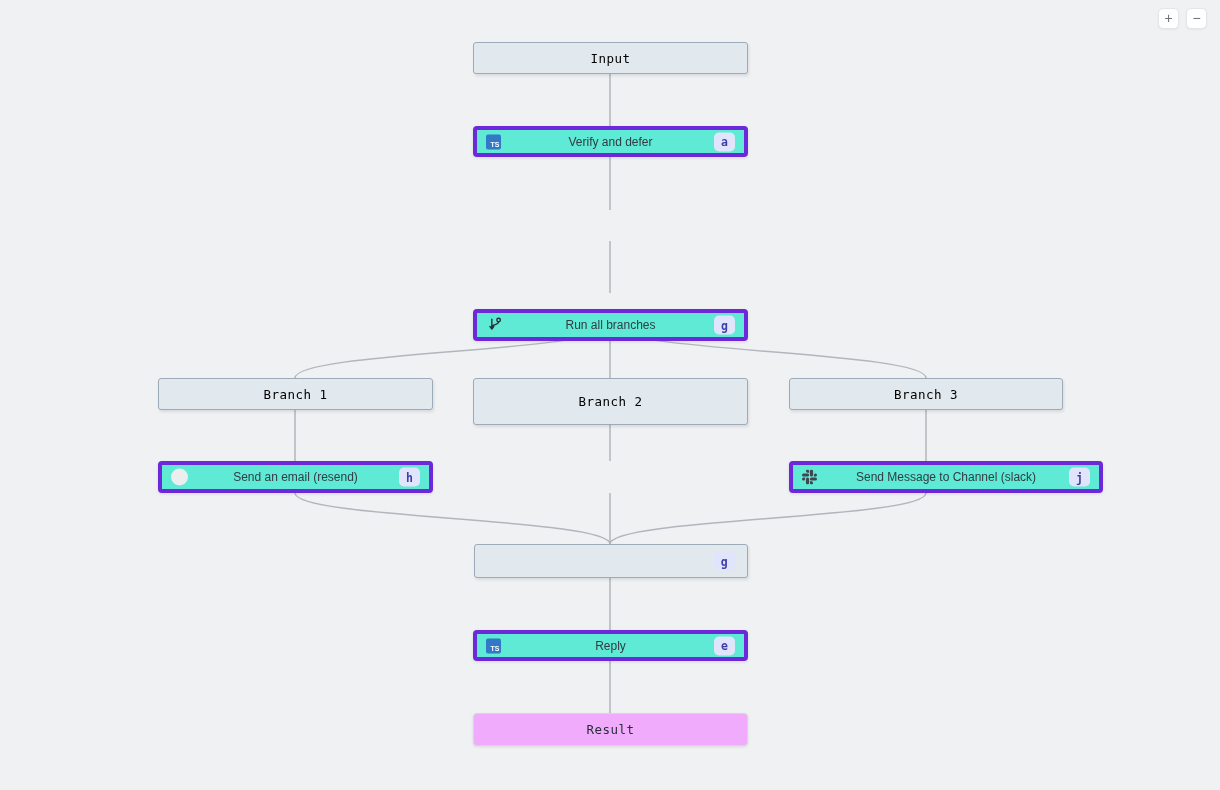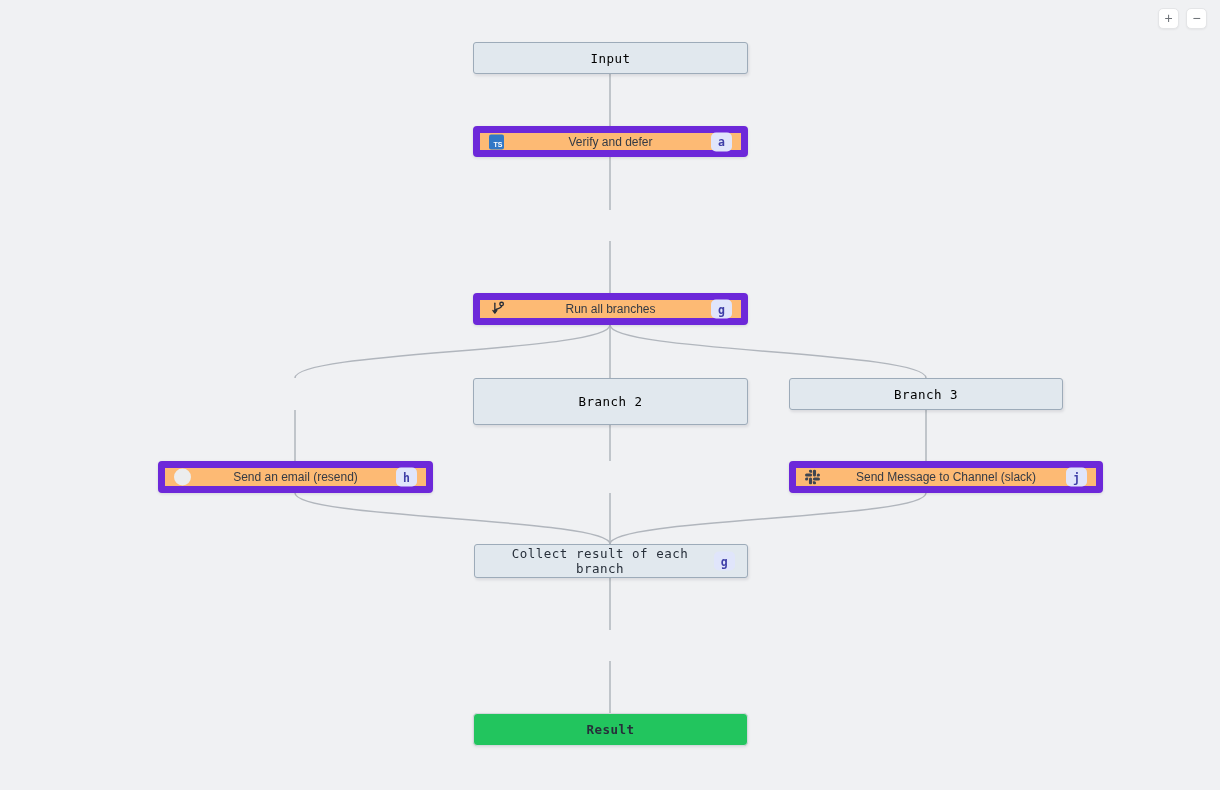--- a/index.html
+++ b/index.html
@@ -21,22 +21,22 @@
     border: 1px solid #9dabb9;
     border-radius: 3px;
     box-shadow: 1px 2px 3px rgba(16,24,40,.10);
     font-family: "DejaVu Sans Mono", "Liberation Mono", monospace;
     font-size: 12.5px;
     letter-spacing: 0.5px;
     color: #000000;
   }
 
   .task-node {
-    background: #fdba74;
-    border: 7px solid #6d28d9;
+    background: #5eead4;
+    border: 4px solid #6d28d9;
     border-radius: 4px;
     box-shadow: 0 1px 3px rgba(16,24,40,.12);
     font-size: 12px;
     color: #333a45;
   }
   .task-node .label { position: absolute; left: 0; right: 0; text-align: center; }
   .task-node .node-icon {
     position: absolute; left: 9px; top: 50%; transform: translateY(-50%);
     display: flex; align-items: center; justify-content: center;
   }
@@ -58,29 +58,28 @@
     box-shadow: 1px 2px 3px rgba(16,24,40,.10);
     font-family: "DejaVu Sans Mono", "Liberation Mono", monospace;
     font-size: 12.5px;
     letter-spacing: 0.5px;
     color: #272f3a;
   }
   .collect-node .badge { right: 12px; }
   .collect-node .label { position: absolute; left: 22px; right: 44px; text-align: center; }
 
   .result-node {
-    background: #22c55e;
+    background: #f0abfc;
     border: 1px solid #d4d8dd;
     border-radius: 4px;
     box-shadow: 0 1px 3px rgba(16,24,40,.10);
     font-family: "DejaVu Sans Mono", "Liberation Mono", monospace;
     font-size: 12.5px;
     letter-spacing: 0.5px;
     color: #272f3a;
-    font-weight: bold;
   }
 
   .ts-icon {
     width: 15px; height: 15px;
     background: #3178c6;
     border-radius: 2px;
     display: flex; align-items: flex-end; justify-content: flex-end;
     padding: 1.5px;
   }
   .ts-icon span {
@@ -138,33 +137,36 @@
     <span class="node-icon">
       <span class="ts-icon">
           <span>TS</span>
         </span>
     </span>
     <span class="label">Verify and defer</span>
     <span class="badge">a</span>
   </div>
 
 
-  <div class="node task-node" style="left:473px; top:293px; width:275px; height:32px;">
+  <div class="node task-node" style="left:473px; top:309px; width:275px; height:32px;">
     <span class="node-icon">
       <svg width="18" height="18" viewBox="0 0 20 20" fill="none" stroke="#262c36" stroke-width="1.5" stroke-linecap="round" stroke-linejoin="round">
         <circle cx="14" cy="4.5" r="2"></circle>
         <path d="M14 6.5 C 14 10.5 6.5 8.5 6.5 12.5"></path>
         <path d="M6.5 3.5 V 13.5"></path>
         <path d="M4.3 11.6 L6.5 14.6 L8.7 11.6"></path>
       </svg>
     </span>
     <span class="label">Run all branches</span>
     <span class="badge">g</span>
   </div>
 
+  <div class="node header-node" style="left:158px; top:378px; width:275px; height:32px;">
+    <span>Branch 1</span>
+  </div>
   <div class="node header-node" style="left:473px; top:378px; width:275px; height:47px;">
     <span>Branch 2</span>
   </div>
   <div class="node header-node" style="left:789px; top:378px; width:274px; height:32px;">
     <span>Branch 3</span>
   </div>
 
   <div class="node task-node" style="left:158px; top:461px; width:275px; height:32px;padding-left:29px;">
     <span class="node-icon">
       <span class="faded-circle-icon"></span>
@@ -178,24 +180,32 @@
     <span class="node-icon">
       <svg width="15" height="15" viewBox="0 0 24 24" fill="#3f4650">
         <path d="M5.042 15.165a2.528 2.528 0 0 1-2.52 2.523A2.528 2.528 0 0 1 0 15.165a2.527 2.527 0 0 1 2.522-2.52h2.52v2.52zM6.313 15.165a2.527 2.527 0 0 1 2.521-2.52 2.527 2.527 0 0 1 2.521 2.52v6.313A2.528 2.528 0 0 1 8.834 24a2.528 2.528 0 0 1-2.521-2.522v-6.313zM8.834 5.042a2.528 2.528 0 0 1-2.521-2.52A2.528 2.528 0 0 1 8.834 0a2.528 2.528 0 0 1 2.521 2.522v2.52H8.834zM8.834 6.313a2.528 2.528 0 0 1 2.521 2.521 2.528 2.528 0 0 1-2.521 2.521H2.522A2.528 2.528 0 0 1 0 8.834a2.528 2.528 0 0 1 2.522-2.521h6.312zM18.956 8.834a2.528 2.528 0 0 1 2.522-2.521A2.528 2.528 0 0 1 24 8.834a2.528 2.528 0 0 1-2.522 2.521h-2.522V8.834zM17.688 8.834a2.528 2.528 0 0 1-2.523 2.521 2.527 2.527 0 0 1-2.52-2.521V2.522A2.527 2.527 0 0 1 15.165 0a2.528 2.528 0 0 1 2.523 2.522v6.312zM15.165 18.956a2.528 2.528 0 0 1 2.523 2.522A2.528 2.528 0 0 1 15.165 24a2.527 2.527 0 0 1-2.52-2.522v-2.522h2.52zM15.165 17.688a2.527 2.527 0 0 1-2.52-2.523 2.526 2.526 0 0 1 2.52-2.52h6.313A2.527 2.527 0 0 1 24 15.165a2.528 2.528 0 0 1-2.522 2.523h-6.313z"></path>
       </svg>
     </span>
     <span class="label">Send Message to Channel (slack)</span>
     <span class="badge">j</span>
   </div>
 
   <div class="node collect-node" style="left:474px; top:544px; width:274px; height:34px;">
-    <span class="label">Collect result of each branch</span>
     <span class="badge">g</span>
   </div>
 
+  <div class="node task-node" style="left:473px; top:630px; width:275px; height:31px;">
+    <span class="node-icon">
+      <span class="ts-icon">
+          <span>TS</span>
+        </span>
+    </span>
+    <span class="label">Reply</span>
+    <span class="badge">e</span>
+  </div>
 
   <div class="node result-node" style="left:473px; top:713px; width:275px; height:33px;">
     <span>Result</span>
   </div>
 
   <div class="zoom-controls">
     <div class="zoom-btn">
       <span>+</span>
     </div>
     <div class="zoom-btn">

